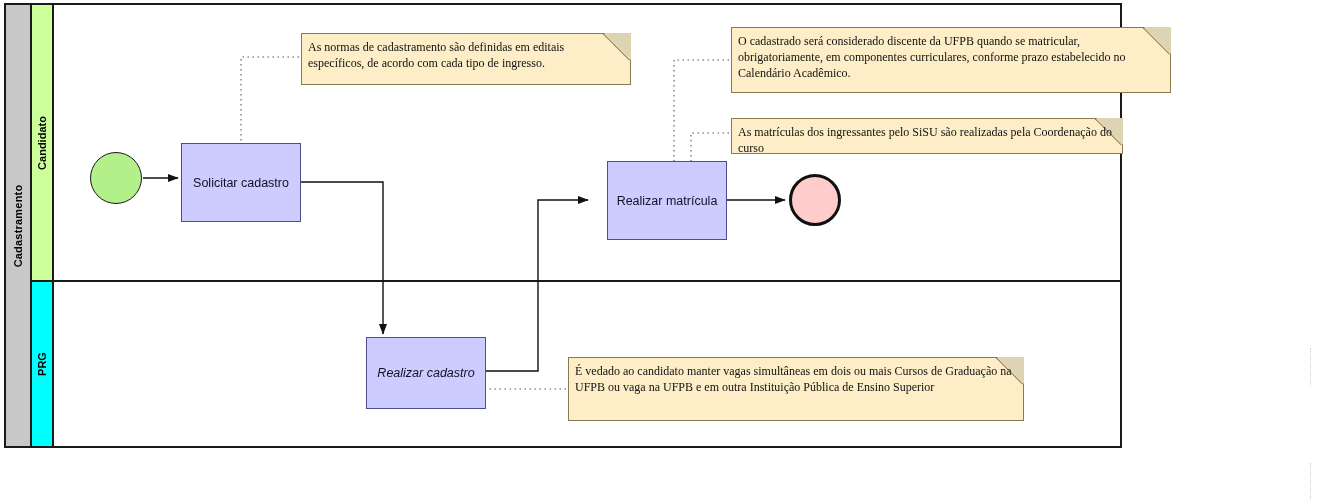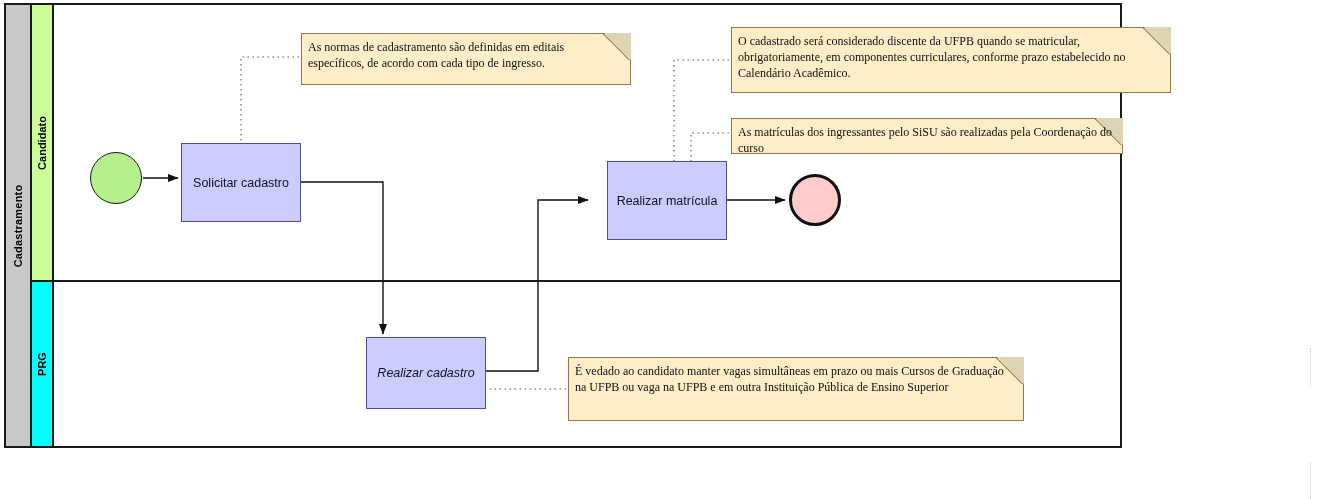--- a/index.html
+++ b/index.html
@@ -276,19 +276,19 @@
 
   <div class="note" id="note-sisu">
     <span class="fold"></span>
     <span class="fold-edge"></span>
     <div class="note-body">As matrículas dos ingressantes pelo SiSU são realizadas pela Coordenação do curso</div>
   </div>
 
   <div class="note" id="note-vedado">
     <span class="fold"></span>
     <span class="fold-edge"></span>
-    <div class="note-body">É vedado ao candidato manter vagas simultâneas em prazo ou mais Cursos de Graduação na UFPB ou vaga na UFPB e em outra Instituição Pública de Ensino Superior</div>
+    <div class="note-body">É vedado ao candidato manter vagas simultâneas em dois ou mais Cursos de Graduação na UFPB ou vaga na UFPB e em outra Instituição Pública de Ensino Superior</div>
   </div>
 
   <div class="guide" id="guide-a"></div>
   <div class="guide" id="guide-b"></div>
 
 </div>
 
 </body></html>

